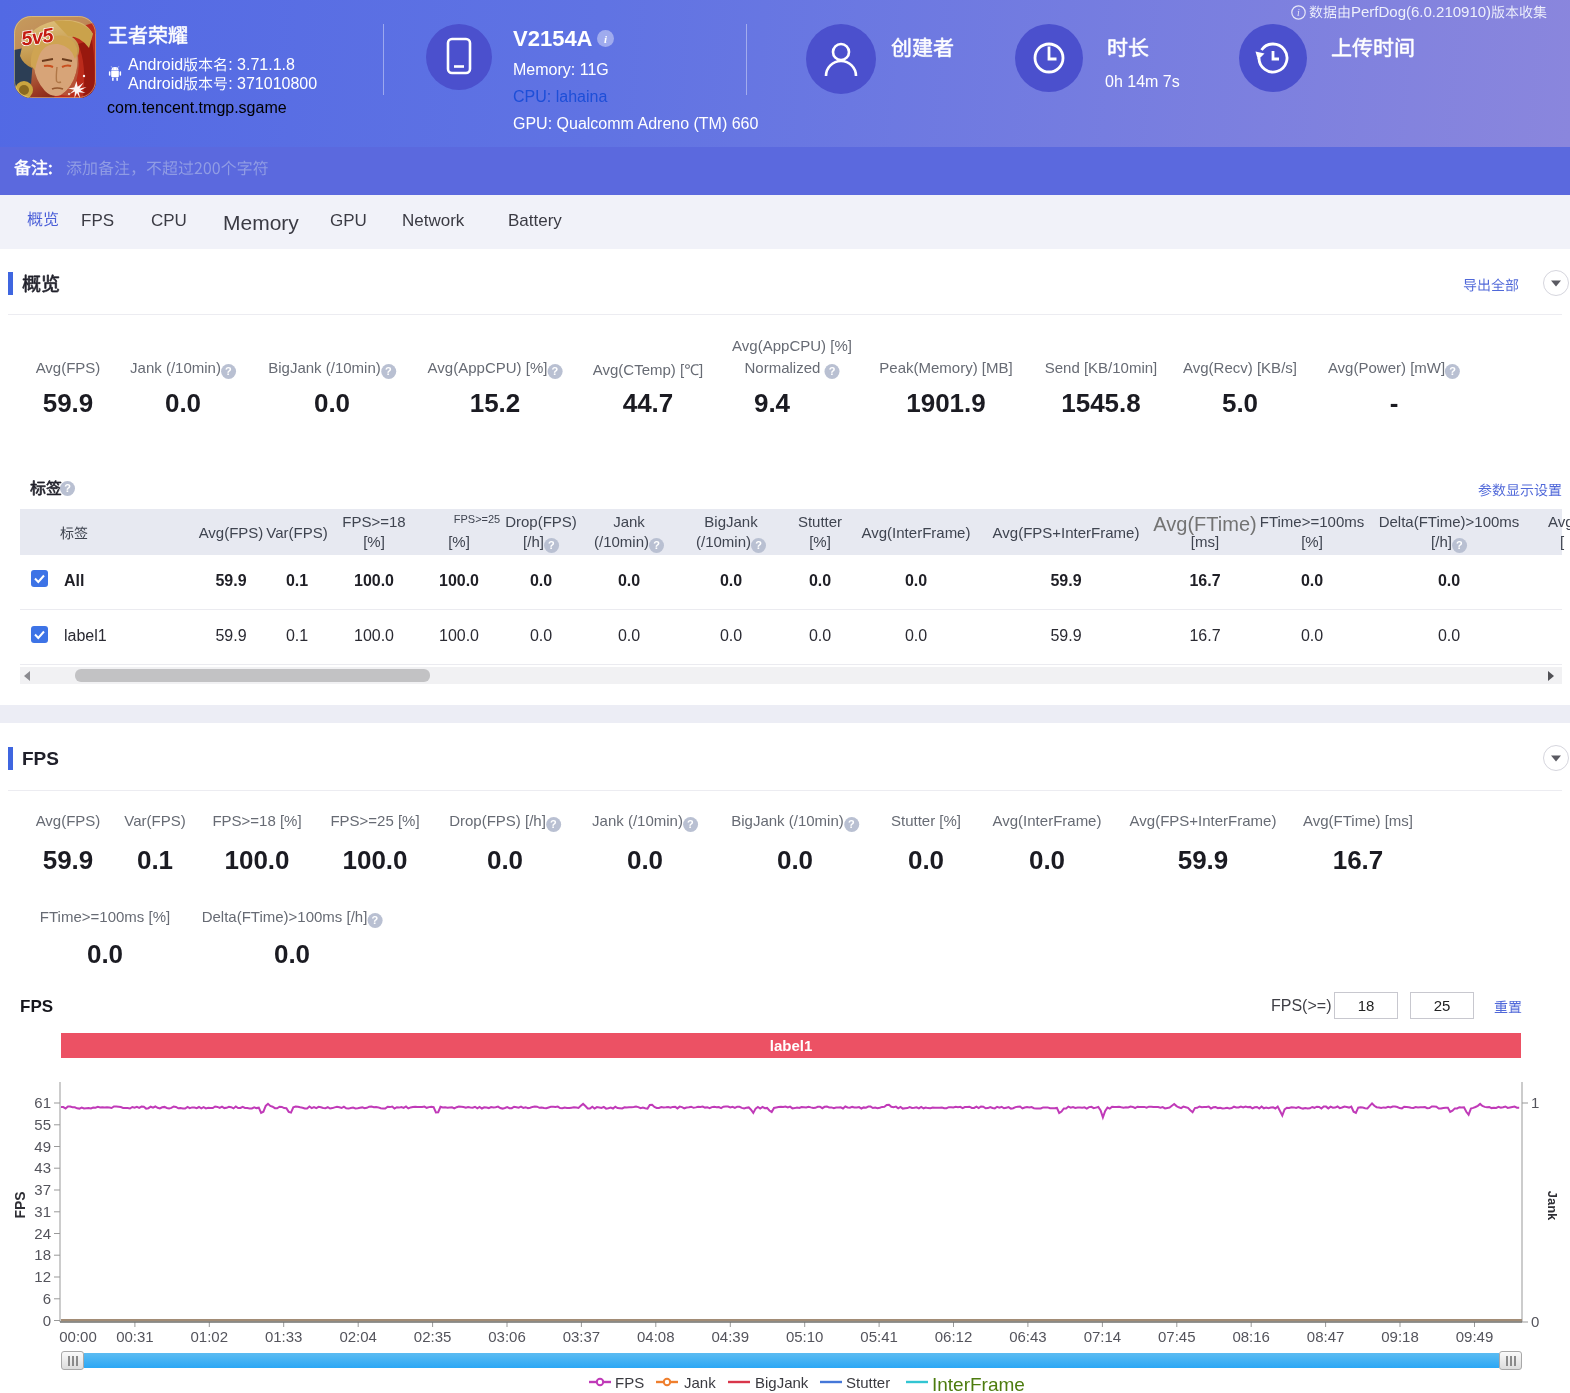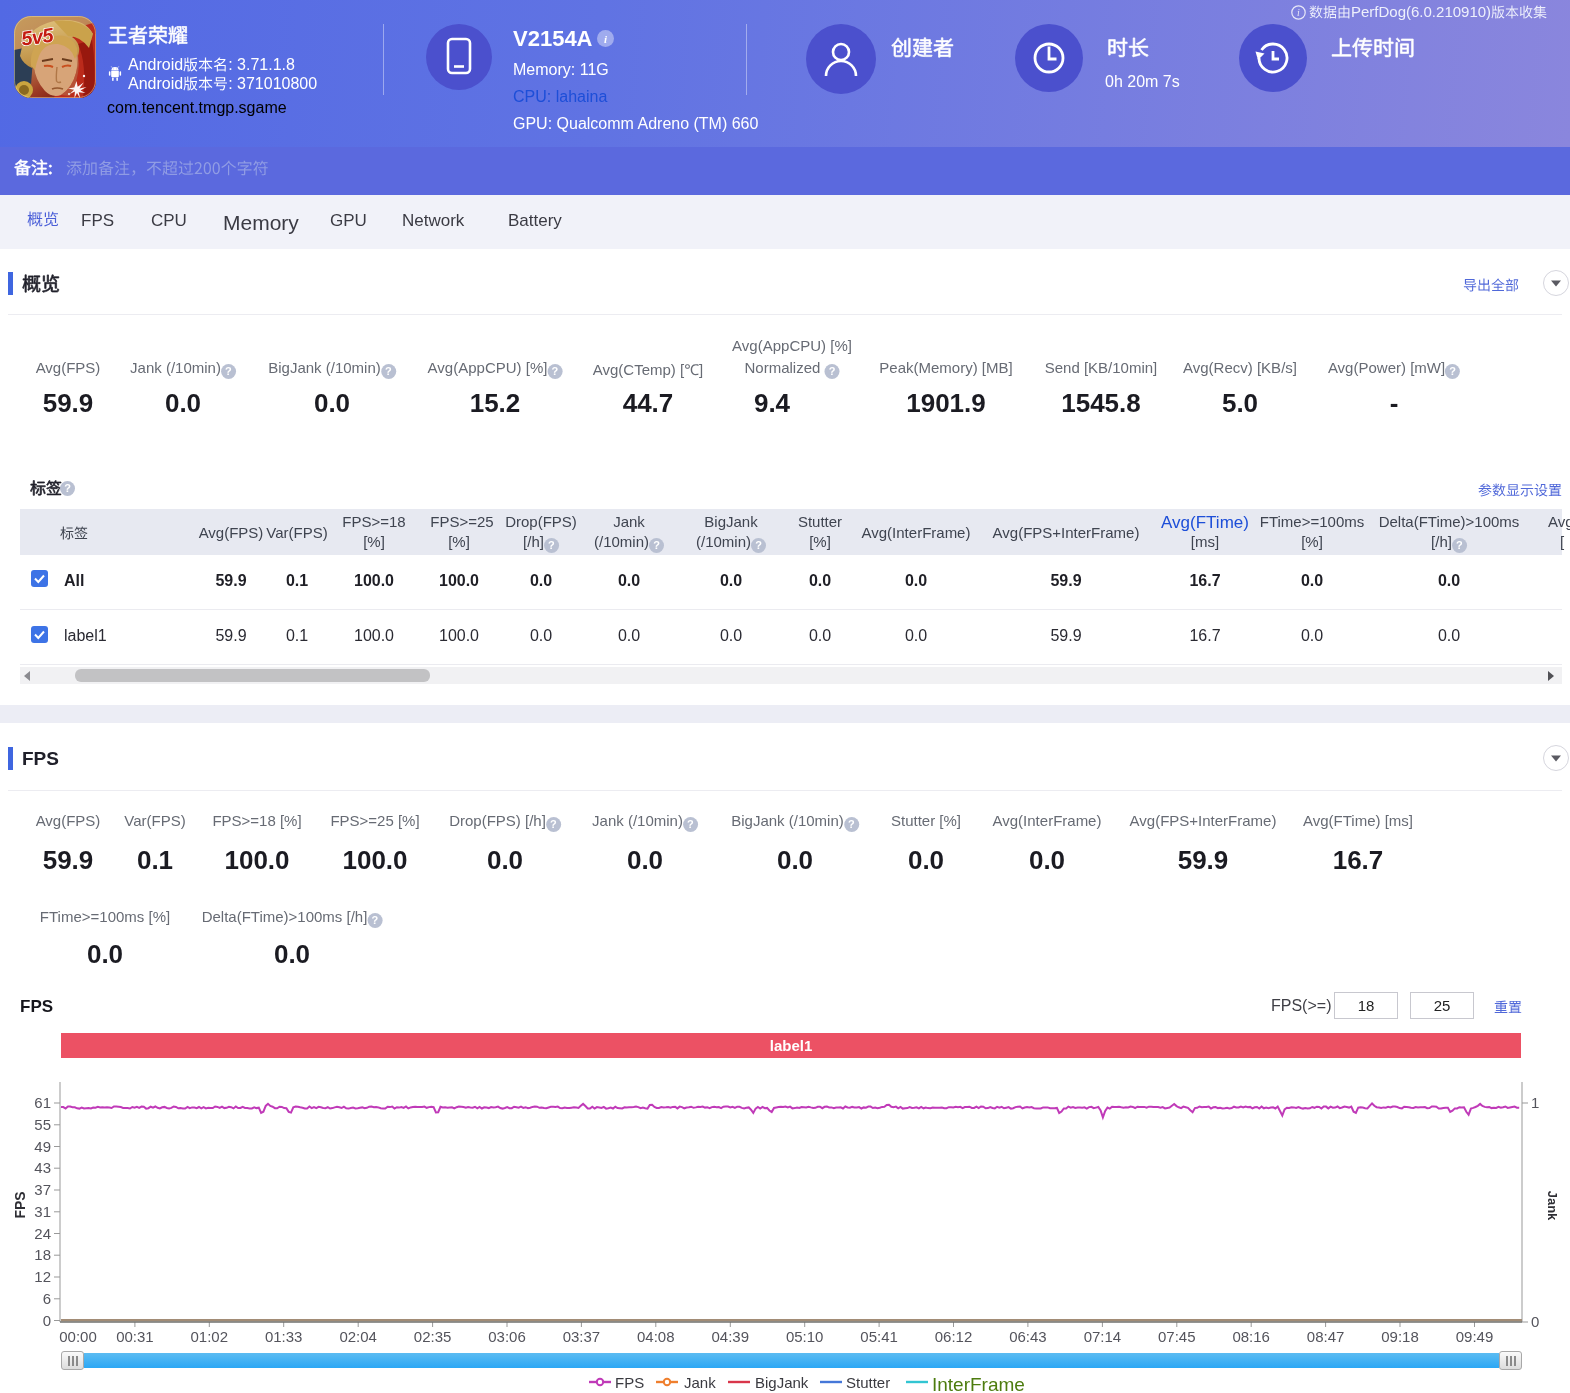--- a/index.html
+++ b/index.html
@@ -101,21 +101,21 @@
       <path fill="currentColor" d="M17.6 1.2V18.1C17.6 18.5 17.5 18.6 17.1 18.6C16.6 18.6 15.3 18.6 13.8 18.6C14.1 19.0 14.3 19.7 14.4 20.1C16.4 20.1 17.5 20.1 18.2 19.8C18.9 19.6 19.2 19.1 19.2 18.1V1.2ZM13.5 3.3V15.0H15.0V3.3ZM3.0 8.5V17.5C3.0 19.4 3.6 19.8 5.6 19.8C6.1 19.8 9.1 19.8 9.6 19.8C11.4 19.8 11.9 19.0 12.1 16.1C11.7 16.0 11.0 15.8 10.7 15.5C10.6 18.0 10.4 18.5 9.5 18.5C8.8 18.5 6.3 18.5 5.8 18.5C4.7 18.5 4.5 18.3 4.5 17.5V9.9H9.1C8.9 12.5 8.7 13.5 8.5 13.8C8.3 14.0 8.1 14.0 7.9 14.0C7.6 14.0 6.8 14.0 6.0 13.9C6.3 14.3 6.4 14.8 6.4 15.3C7.3 15.3 8.1 15.3 8.5 15.3C9.1 15.2 9.4 15.1 9.7 14.7C10.2 14.2 10.4 12.8 10.6 9.2C10.6 8.9 10.6 8.5 10.6 8.5ZM6.6 0.9C5.5 3.6 3.2 6.5 0.6 8.4C0.9 8.7 1.5 9.2 1.7 9.5C3.8 7.9 5.6 5.8 6.9 3.5C8.6 5.3 10.4 7.5 11.3 8.9L12.5 7.8C11.5 6.3 9.4 4.0 7.6 2.2L8.0 1.3ZM29.3 2.6V3.9H33.2V5.5H27.9V6.7H33.2V8.3H29.1V9.6H33.2V11.2H29.0V12.4H33.2V14.1H28.1V15.4H33.2V17.5H34.7V15.4H40.7V14.1H34.7V12.4H39.9V11.2H34.7V9.6H39.4V6.7H40.8V5.5H39.4V2.6H34.7V0.8H33.2V2.6ZM34.7 6.7H38.0V8.3H34.7ZM34.7 5.5V3.9H38.0V5.5ZM23.0 10.2C23.0 10.0 23.5 9.7 23.8 9.6H26.4C26.2 11.4 25.7 13.0 25.2 14.4C24.6 13.6 24.2 12.5 23.8 11.3L22.6 11.7C23.1 13.4 23.8 14.8 24.5 15.8C23.8 17.2 22.9 18.3 21.8 19.1C22.1 19.3 22.7 19.9 22.9 20.2C23.9 19.4 24.8 18.3 25.6 17.0C27.8 19.1 30.8 19.6 34.7 19.6H40.6C40.7 19.2 41.0 18.5 41.2 18.2C40.1 18.2 35.6 18.2 34.7 18.2C31.2 18.2 28.3 17.7 26.2 15.7C27.1 13.8 27.7 11.3 28.0 8.3L27.1 8.1L26.8 8.1H25.0C26.1 6.6 27.2 4.6 28.1 2.6L27.1 1.9L26.6 2.1H22.3V3.5H26.0C25.1 5.4 24.1 7.1 23.7 7.7C23.3 8.3 22.8 8.9 22.4 8.9C22.6 9.3 22.9 9.9 23.0 10.2ZM59.6 1.6C58.8 2.5 58.0 3.5 57.2 4.3V3.5H51.9V0.8H50.4V3.5H45.0V4.9H50.4V7.6H43.1V9.0H51.4C48.7 10.7 45.7 12.1 42.7 13.2C43.0 13.5 43.5 14.2 43.7 14.5C45.0 14.0 46.3 13.5 47.5 12.8V20.2H49.1V19.5H57.7V20.1H59.3V11.2H50.6C51.7 10.5 52.9 9.8 53.9 9.0H61.9V7.6H55.8C57.7 6.0 59.5 4.2 60.9 2.3ZM51.9 7.6V4.9H56.6C55.6 5.8 54.6 6.7 53.4 7.6ZM49.1 15.9H57.7V18.1H49.1ZM49.1 14.6V12.6H57.7V14.6Z"></path>
     </svg></div>
 <svg class="a blk" style="left:1015px;top:24px" width="68" height="68" viewBox="0 0 68 68">
 <circle cx="34" cy="34" r="34" fill="#4b50cd"></circle>
 <circle cx="34" cy="34" r="14" fill="none" stroke="#fff" stroke-width="2.8"></circle>
 <path d="M34,22.5 L34,35 L41.5,35" fill="none" stroke="#fff" stroke-width="2.8"></path>
 </svg>
 <div class="a cjb" style="left:1107px;top:37px;color:#fff"><svg class="cj" width="42.0" height="21" viewBox="0 0 42.0 21">
       <path fill="currentColor" d="M10.0 9.0C11.1 10.6 12.5 12.8 13.2 14.1L14.6 13.3C13.8 12.0 12.4 9.9 11.3 8.3ZM6.8 10.0V14.8H3.2V10.0ZM6.8 8.6H3.2V4.0H6.8ZM1.7 2.6V18.0H3.2V16.3H8.3V2.6ZM16.0 0.9V5.0H9.2V6.6H16.0V17.8C16.0 18.2 15.9 18.4 15.5 18.4C15.0 18.4 13.4 18.4 11.8 18.3C12.0 18.8 12.3 19.5 12.4 19.9C14.5 19.9 15.8 19.9 16.6 19.7C17.3 19.4 17.6 18.9 17.6 17.8V6.6H20.2V5.0H17.6V0.9ZM37.1 1.3C35.3 3.5 32.3 5.5 29.3 6.7C29.7 7.0 30.3 7.6 30.6 8.0C33.5 6.6 36.6 4.4 38.7 2.0ZM22.2 9.1V10.6H26.2V17.3C26.2 18.2 25.7 18.5 25.3 18.6C25.6 19.0 25.9 19.7 26.0 20.0C26.5 19.7 27.3 19.5 33.1 17.9C33.0 17.6 32.9 16.9 32.9 16.4L27.8 17.7V10.6H31.1C32.8 15.0 35.8 18.1 40.2 19.6C40.4 19.1 40.9 18.4 41.3 18.1C37.3 16.9 34.3 14.2 32.8 10.6H40.8V9.1H27.8V0.9H26.2V9.1Z"></path>
     </svg></div>
-<div class="a" style="left:1105px;top:73px;color:#fff;font-size:16px;white-space:nowrap">0h 20m 7s</div>
+<div class="a" style="left:1105px;top:73px;color:#fff;font-size:16px;white-space:nowrap">0h 14m 7s</div>
 <svg class="a blk" style="left:1239px;top:24px" width="68" height="68" viewBox="0 0 68 68">
 <circle cx="34" cy="34" r="34" fill="#4b50cd"></circle>
 <path d="M22.5,26 a14,14 0 1 1 -2.5,8" fill="none" stroke="#fff" stroke-width="2.8"></path>
 <polygon points="16.5,27.5 25.5,29.5 19,36" fill="#fff"></polygon>
 <path d="M34,27 L34,35 L40,35" fill="none" stroke="#fff" stroke-width="2.8"></path>
 </svg>
 <div class="a cjb" style="left:1331px;top:37px;color:#fff"><svg class="cj" width="84.0" height="21" viewBox="0 0 84.0 21">
       <path fill="currentColor" d="M9.0 1.2V17.6H1.1V19.2H20.0V17.6H10.6V9.2H18.5V7.6H10.6V1.2ZM26.6 0.9C25.4 4.1 23.4 7.3 21.4 9.3C21.7 9.7 22.1 10.5 22.3 10.9C23.0 10.1 23.7 9.2 24.4 8.3V20.1H25.9V5.9C26.7 4.5 27.5 2.9 28.1 1.4ZM30.8 15.9C32.8 17.1 35.2 19.0 36.4 20.2L37.5 19.0C37.0 18.4 36.1 17.7 35.2 17.1C36.8 15.3 38.6 13.3 39.9 11.8L38.8 11.1L38.5 11.2H31.8L32.5 8.7H41.0V7.2H32.9L33.6 4.7H40.1V3.3H34.0L34.6 1.2L33.0 0.9L32.4 3.3H28.3V4.7H32.0L31.4 7.2H27.1V8.7H30.9C30.5 10.2 30.0 11.6 29.6 12.7H37.1C36.2 13.8 35.1 15.0 34.0 16.2C33.3 15.7 32.6 15.3 32.0 14.9ZM52.0 9.0C53.1 10.6 54.5 12.8 55.2 14.1L56.6 13.3C55.8 12.0 54.4 9.9 53.3 8.3ZM48.8 10.0V14.8H45.2V10.0ZM48.8 8.6H45.2V4.0H48.8ZM43.7 2.6V18.0H45.2V16.3H50.3V2.6ZM58.0 0.9V5.0H51.2V6.6H58.0V17.8C58.0 18.2 57.9 18.4 57.5 18.4C57.0 18.4 55.4 18.4 53.8 18.3C54.0 18.8 54.3 19.5 54.4 19.9C56.5 19.9 57.8 19.9 58.6 19.7C59.3 19.4 59.6 18.9 59.6 17.8V6.6H62.2V5.0H59.6V0.9ZM64.9 5.6V20.2H66.5V5.6ZM65.2 1.9C66.2 2.8 67.3 4.1 67.8 5.0L69.1 4.1C68.6 3.2 67.4 2.0 66.4 1.1ZM71.0 12.3H76.0V15.1H71.0ZM71.0 8.2H76.0V11.0H71.0ZM69.5 6.8V16.4H77.5V6.8ZM70.4 2.0V3.5H80.6V18.2C80.6 18.5 80.5 18.6 80.2 18.6C79.9 18.6 79.1 18.6 78.2 18.6C78.4 19.0 78.6 19.7 78.7 20.1C80.0 20.1 80.9 20.1 81.4 19.8C82.0 19.5 82.2 19.1 82.2 18.2V2.0Z"></path>
     </svg></div>
 <svg class="a blk" style="left:1291px;top:5px" width="15" height="15" viewBox="0 0 15 15">
@@ -186,33 +186,33 @@
       <path fill="currentColor" d="M7.7 6.7C6.7 7.4 4.9 8.0 3.6 8.3C3.8 8.6 4.1 8.9 4.2 9.1C5.7 8.7 7.4 8.0 8.5 7.2ZM8.9 8.3C7.7 9.3 5.3 10.0 3.3 10.4C3.6 10.6 3.8 10.9 3.9 11.2C6.1 10.7 8.4 9.9 9.8 8.8ZM10.7 9.8C9.1 11.4 5.9 12.2 2.5 12.6C2.7 12.8 2.9 13.2 3.0 13.5C6.6 13.0 9.8 12.1 11.6 10.3ZM2.5 4.0C2.8 3.9 3.3 3.9 5.7 3.8C5.5 4.2 5.2 4.7 5.0 5.1H0.7V6.0H4.3C3.3 7.2 2.0 8.1 0.5 8.8C0.8 9.0 1.2 9.4 1.3 9.6C3.0 8.8 4.5 7.6 5.6 6.0H8.5C9.5 7.5 11.2 8.8 12.8 9.5C13.0 9.3 13.3 8.9 13.5 8.7C12.1 8.1 10.7 7.1 9.7 6.0H13.3V5.1H6.2C6.4 4.6 6.7 4.2 6.8 3.7L10.8 3.5C11.1 3.8 11.4 4.2 11.7 4.4L12.5 3.8C11.8 2.9 10.2 1.8 8.9 1.0L8.1 1.5C8.6 1.9 9.2 2.3 9.8 2.7L4.4 2.9C5.2 2.4 6.1 1.7 7.0 1.0L6.0 0.5C5.0 1.5 3.6 2.4 3.2 2.6C2.8 2.9 2.5 3.0 2.2 3.0C2.3 3.3 2.5 3.8 2.5 4.0ZM20.2 0.8C19.9 1.4 19.5 2.2 19.2 2.7L19.8 3.0C20.2 2.6 20.7 1.9 21.1 1.2ZM15.2 1.2C15.6 1.8 16.0 2.6 16.1 3.1L16.9 2.7C16.8 2.2 16.4 1.5 16.0 0.9ZM19.7 8.7C19.4 9.4 19.0 10.0 18.4 10.6C17.9 10.3 17.4 10.0 16.8 9.8C17.0 9.5 17.3 9.1 17.5 8.7ZM15.5 10.2C16.2 10.4 17.0 10.8 17.7 11.2C16.8 11.8 15.7 12.2 14.6 12.5C14.8 12.7 15.0 13.1 15.1 13.3C16.4 13.0 17.6 12.4 18.6 11.6C19.0 11.9 19.4 12.2 19.8 12.4L20.4 11.7C20.1 11.5 19.7 11.2 19.2 11.0C20.0 10.2 20.6 9.2 20.9 8.0L20.4 7.8L20.2 7.8H17.9L18.2 7.1L17.3 6.9C17.2 7.2 17.0 7.5 16.9 7.8H15.0V8.7H16.4C16.2 9.2 15.8 9.8 15.5 10.2ZM17.6 0.5V3.2H14.7V4.0H17.3C16.6 4.9 15.5 5.8 14.5 6.2C14.8 6.4 15.0 6.8 15.1 7.0C16.0 6.6 16.9 5.8 17.6 5.0V6.7H18.6V4.8C19.2 5.2 20.1 5.9 20.5 6.2L21.0 5.5C20.7 5.2 19.5 4.5 18.8 4.0H21.4V3.2H18.6V0.5ZM22.8 0.7C22.5 3.1 21.8 5.5 20.7 7.0C21.0 7.1 21.4 7.4 21.5 7.6C21.9 7.1 22.2 6.5 22.5 5.8C22.8 7.2 23.2 8.4 23.7 9.5C22.9 10.9 21.8 11.9 20.3 12.6C20.5 12.8 20.8 13.3 20.9 13.5C22.3 12.7 23.4 11.7 24.2 10.5C24.9 11.7 25.8 12.7 26.9 13.3C27.1 13.0 27.4 12.7 27.6 12.5C26.4 11.9 25.5 10.8 24.8 9.5C25.5 8.1 26.0 6.4 26.3 4.3H27.3V3.3H23.3C23.5 2.5 23.6 1.7 23.8 0.8ZM25.3 4.3C25.1 5.9 24.8 7.3 24.3 8.5C23.7 7.2 23.3 5.8 23.1 4.3ZM31.4 4.3H38.6V5.8H31.4ZM31.4 2.1H38.6V3.5H31.4ZM30.4 1.2V6.7H39.7V1.2ZM39.5 7.7C39.0 8.6 38.2 9.8 37.5 10.6L38.4 11.0C39.0 10.2 39.8 9.1 40.4 8.1ZM29.7 8.2C30.3 9.1 31.0 10.3 31.3 11.0L32.2 10.6C31.9 9.9 31.1 8.7 30.6 7.8ZM36.0 7.2V11.8H33.9V7.2H32.9V11.8H28.6V12.8H41.4V11.8H37.0V7.2ZM45.3 7.4C44.7 9.0 43.6 10.5 42.5 11.5C42.8 11.7 43.2 12.0 43.5 12.2C44.6 11.1 45.7 9.4 46.4 7.7ZM51.6 7.8C52.6 9.2 53.6 11.0 54.0 12.2L55.1 11.7C54.7 10.5 53.6 8.8 52.5 7.4ZM44.1 1.6V2.6H53.9V1.6ZM42.8 5.0V6.0H48.5V12.1C48.5 12.3 48.4 12.3 48.1 12.3C47.9 12.4 46.9 12.4 46.0 12.3C46.1 12.6 46.3 13.1 46.4 13.4C47.6 13.4 48.4 13.4 48.9 13.2C49.4 13.1 49.6 12.8 49.6 12.1V6.0H55.2V5.0ZM57.7 1.5C58.5 2.1 59.4 3.1 59.8 3.7L60.5 2.9C60.1 2.3 59.1 1.4 58.4 0.8ZM56.6 5.0V6.0H58.6V11.0C58.6 11.6 58.1 12.1 57.9 12.3C58.1 12.5 58.4 12.9 58.5 13.2C58.7 12.9 59.0 12.6 61.5 10.8C61.4 10.5 61.2 10.2 61.2 9.9L59.6 11.0V5.0ZM62.9 1.1V2.6C62.9 3.7 62.6 4.8 60.7 5.7C60.9 5.8 61.3 6.2 61.4 6.4C63.4 5.5 63.9 4.0 63.9 2.6V2.0H66.3V4.3C66.3 5.4 66.5 5.8 67.5 5.8C67.7 5.8 68.4 5.8 68.6 5.8C68.9 5.8 69.1 5.7 69.3 5.7C69.3 5.4 69.2 5.0 69.2 4.8C69.0 4.8 68.8 4.8 68.6 4.8C68.4 4.8 67.7 4.8 67.6 4.8C67.4 4.8 67.3 4.7 67.3 4.3V1.1ZM67.3 7.7C66.8 8.8 66.0 9.8 65.1 10.5C64.1 9.7 63.4 8.8 62.9 7.7ZM61.4 6.7V7.7H62.1L61.9 7.8C62.5 9.1 63.3 10.2 64.3 11.1C63.2 11.8 62.0 12.2 60.8 12.5C61.0 12.8 61.2 13.2 61.3 13.4C62.6 13.1 63.9 12.5 65.1 11.8C66.1 12.6 67.4 13.1 68.8 13.5C69.0 13.2 69.3 12.8 69.5 12.5C68.1 12.3 66.9 11.8 65.9 11.1C67.1 10.1 68.1 8.7 68.6 7.0L68.0 6.7L67.8 6.7ZM79.1 1.8H81.5V3.1H79.1ZM75.8 1.8H78.1V3.1H75.8ZM72.6 1.8H74.9V3.1H72.6ZM72.7 6.3V12.2H70.8V13.0H83.2V12.2H81.3V6.3H76.9L77.1 5.5H82.9V4.7H77.3L77.4 3.9H82.5V1.1H71.6V3.9H76.4L76.2 4.7H71.0V5.5H76.1L75.9 6.3ZM73.7 12.2V11.4H80.3V12.2ZM73.7 8.5H80.3V9.3H73.7ZM73.7 7.8V7.1H80.3V7.8ZM73.7 9.9H80.3V10.7H73.7Z"></path>
     </svg></div>
 <div class="a" style="left:20px;top:509px;width:1542px;height:46px;background:#e7e9f1"></div>
 <div class="a" style="left:60px;top:524px;font-size:15px;color:#3f4450"><svg class="cj" width="28.0" height="14" viewBox="0 0 28.0 14">
       <path fill="currentColor" d="M6.5 1.6V2.6H12.6V1.6ZM10.9 7.8C11.6 9.2 12.2 11.0 12.4 12.1L13.4 11.7C13.2 10.6 12.5 8.9 11.8 7.5ZM6.9 7.5C6.5 9.0 5.9 10.5 5.1 11.5C5.3 11.6 5.8 11.9 6.0 12.1C6.7 11.0 7.4 9.4 7.8 7.7ZM5.9 5.0V6.0H8.9V12.1C8.9 12.2 8.8 12.3 8.6 12.3C8.5 12.3 7.8 12.3 7.1 12.3C7.2 12.6 7.4 13.1 7.4 13.4C8.4 13.4 9.0 13.4 9.4 13.2C9.8 13.0 10.0 12.7 10.0 12.1V6.0H13.4V5.0ZM2.8 0.6V3.5H0.7V4.5H2.6C2.1 6.2 1.2 8.3 0.3 9.3C0.5 9.6 0.8 10.0 0.9 10.3C1.6 9.4 2.3 7.9 2.8 6.4V13.4H3.9V6.1C4.4 6.8 4.9 7.7 5.2 8.1L5.8 7.3C5.5 6.9 4.3 5.3 3.9 4.9V4.5H5.7V3.5H3.9V0.6ZM19.9 8.4C20.4 9.3 21.0 10.5 21.2 11.3L22.1 10.9C21.9 10.2 21.3 9.0 20.8 8.1ZM16.5 8.8C17.1 9.7 17.7 10.8 18.0 11.5L18.9 11.1C18.6 10.4 17.9 9.3 17.3 8.4ZM23.8 6.7H18.1V7.6H23.8ZM22.0 0.5C21.7 1.5 21.0 2.5 20.3 3.2C20.4 3.2 20.7 3.4 20.9 3.5C19.4 5.1 16.9 6.4 14.5 7.1C14.7 7.4 15.0 7.7 15.1 8.0C16.1 7.6 17.1 7.2 18.1 6.7C19.2 6.1 20.2 5.4 21.0 4.7C22.5 6.0 24.8 7.3 26.8 7.9C27.0 7.6 27.3 7.2 27.5 7.0C25.4 6.5 22.9 5.3 21.6 4.1L21.9 3.8L21.4 3.5C21.6 3.3 21.8 3.0 22.0 2.7H23.3C23.8 3.3 24.2 4.0 24.4 4.5L25.4 4.3C25.2 3.8 24.8 3.2 24.4 2.7H27.1V1.8H22.6C22.7 1.4 22.9 1.1 23.0 0.7ZM16.6 0.5C16.2 1.9 15.4 3.3 14.5 4.2C14.8 4.3 15.2 4.6 15.4 4.7C15.9 4.2 16.3 3.5 16.8 2.7H17.4C17.7 3.3 18.0 4.0 18.2 4.5L19.1 4.2C19.0 3.8 18.7 3.2 18.4 2.7H20.7V1.8H17.2C17.3 1.4 17.5 1.1 17.6 0.7ZM24.6 8.2C24.0 9.5 23.2 11.0 22.4 12.1H14.9V13.1H27.1V12.1H23.6C24.3 11.0 25.0 9.7 25.6 8.4Z"></path>
     </svg></div>
 <div class="a" style="left:231px;top:524px;transform:translateX(-50%);font-size:15px;color:#3f4450;white-space:nowrap">Avg(FPS)</div>
 <div class="a" style="left:297px;top:524px;transform:translateX(-50%);font-size:15px;color:#3f4450;white-space:nowrap">Var(FPS)</div>
 <div class="a" style="left:374px;top:513px;transform:translateX(-50%);font-size:15px;color:#3f4450;white-space:nowrap">FPS&gt;=18</div>
 <div class="a" style="left:374px;top:533px;transform:translateX(-50%);font-size:15px;color:#3f4450;white-space:nowrap">[%]</div>
-<div class="a" style="left:462px;top:513px;transform:translateX(-50%);font-size:15px;color:#3f4450;white-space:nowrap">FPS&gt;=25</div>
+<div class="a" style="left:477px;top:513px;transform:translateX(-50%);font-size:11px;color:#3f4450;white-space:nowrap">FPS&gt;=25</div>
 <div class="a" style="left:459px;top:533px;transform:translateX(-50%);font-size:15px;color:#3f4450;white-space:nowrap">[%]</div>
 <div class="a" style="left:541px;top:513px;transform:translateX(-50%);font-size:15px;color:#3f4450;white-space:nowrap">Drop(FPS)</div>
 <div class="a" style="left:541px;top:533px;transform:translateX(-50%);font-size:15px;color:#3f4450;white-space:nowrap">[/h]<span class="qm">?</span></div>
 <div class="a" style="left:629px;top:513px;transform:translateX(-50%);font-size:15px;color:#3f4450;white-space:nowrap">Jank</div>
 <div class="a" style="left:629px;top:533px;transform:translateX(-50%);font-size:15px;color:#3f4450;white-space:nowrap">(/10min)<span class="qm">?</span></div>
 <div class="a" style="left:731px;top:513px;transform:translateX(-50%);font-size:15px;color:#3f4450;white-space:nowrap">BigJank</div>
 <div class="a" style="left:731px;top:533px;transform:translateX(-50%);font-size:15px;color:#3f4450;white-space:nowrap">(/10min)<span class="qm">?</span></div>
 <div class="a" style="left:820px;top:513px;transform:translateX(-50%);font-size:15px;color:#3f4450;white-space:nowrap">Stutter</div>
 <div class="a" style="left:820px;top:533px;transform:translateX(-50%);font-size:15px;color:#3f4450;white-space:nowrap">[%]</div>
 <div class="a" style="left:916px;top:524px;transform:translateX(-50%);font-size:15px;color:#3f4450;white-space:nowrap">Avg(InterFrame)</div>
 <div class="a" style="left:1066px;top:524px;transform:translateX(-50%);font-size:15px;color:#3f4450;white-space:nowrap">Avg(FPS+InterFrame)</div>
-<div class="a" style="left:1205px;top:513px;transform:translateX(-50%);font-size:17px;color:#1d4ed8;white-space:nowrap">Avg(FTime)</div>
+<div class="a" style="left:1205px;top:513px;transform:translateX(-50%);font-size:20px;color:#737373;white-space:nowrap">Avg(FTime)</div>
 <div class="a" style="left:1205px;top:533px;transform:translateX(-50%);font-size:15px;color:#3f4450;white-space:nowrap">[ms]</div>
 <div class="a" style="left:1312px;top:513px;transform:translateX(-50%);font-size:15px;color:#3f4450;white-space:nowrap">FTime&gt;=100ms</div>
 <div class="a" style="left:1312px;top:533px;transform:translateX(-50%);font-size:15px;color:#3f4450;white-space:nowrap">[%]</div>
 <div class="a" style="left:1449px;top:513px;transform:translateX(-50%);font-size:15px;color:#3f4450;white-space:nowrap">Delta(FTime)&gt;100ms</div>
 <div class="a" style="left:1449px;top:533px;transform:translateX(-50%);font-size:15px;color:#3f4450;white-space:nowrap">[/h]<span class="qm">?</span></div>
 <div class="a" style="left:1548px;top:513px;font-size:15px;color:#3f4450">Avg(</div>
 <div class="a" style="left:1560px;top:533px;font-size:15px;color:#3f4450">[</div>
 <svg class="a blk" style="left:31px;top:570px" width="17" height="17" viewBox="0 0 17 17">
 <rect width="17" height="17" rx="3" fill="#3d73e6"></rect>
 <polyline points="4,8.5 7.3,12 13,5.5" fill="none" stroke="#fff" stroke-width="2"></polyline>

